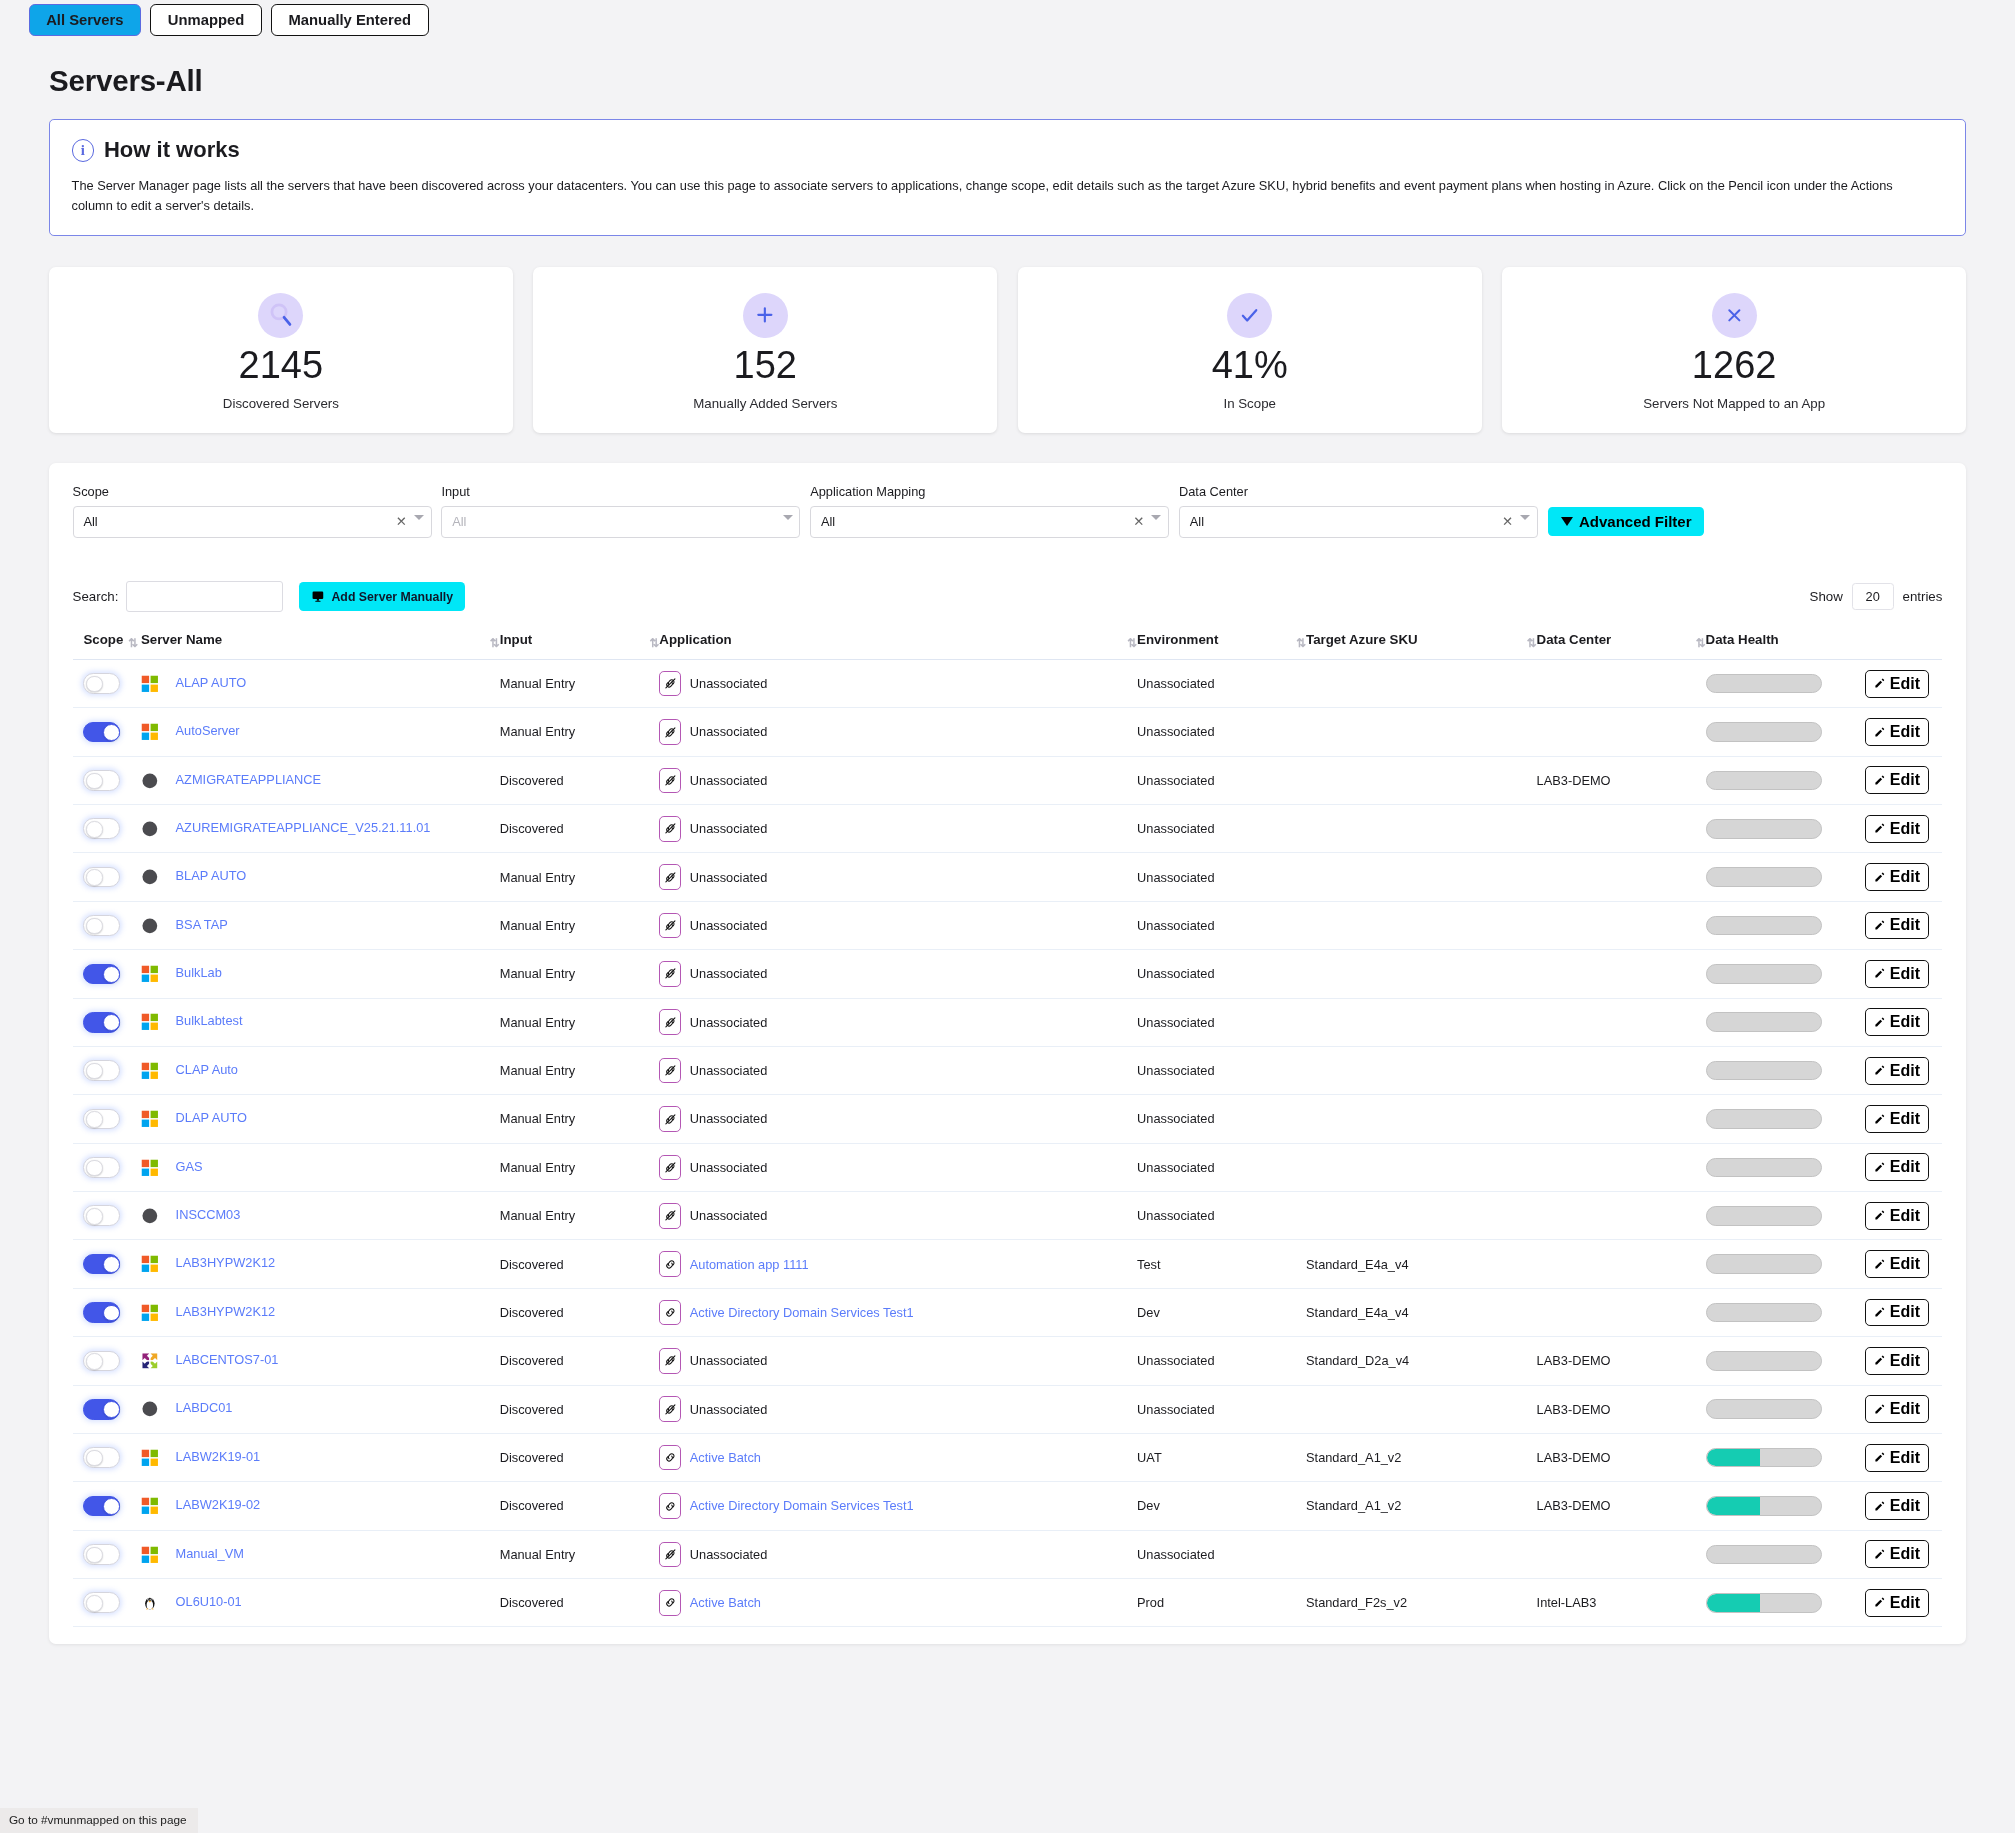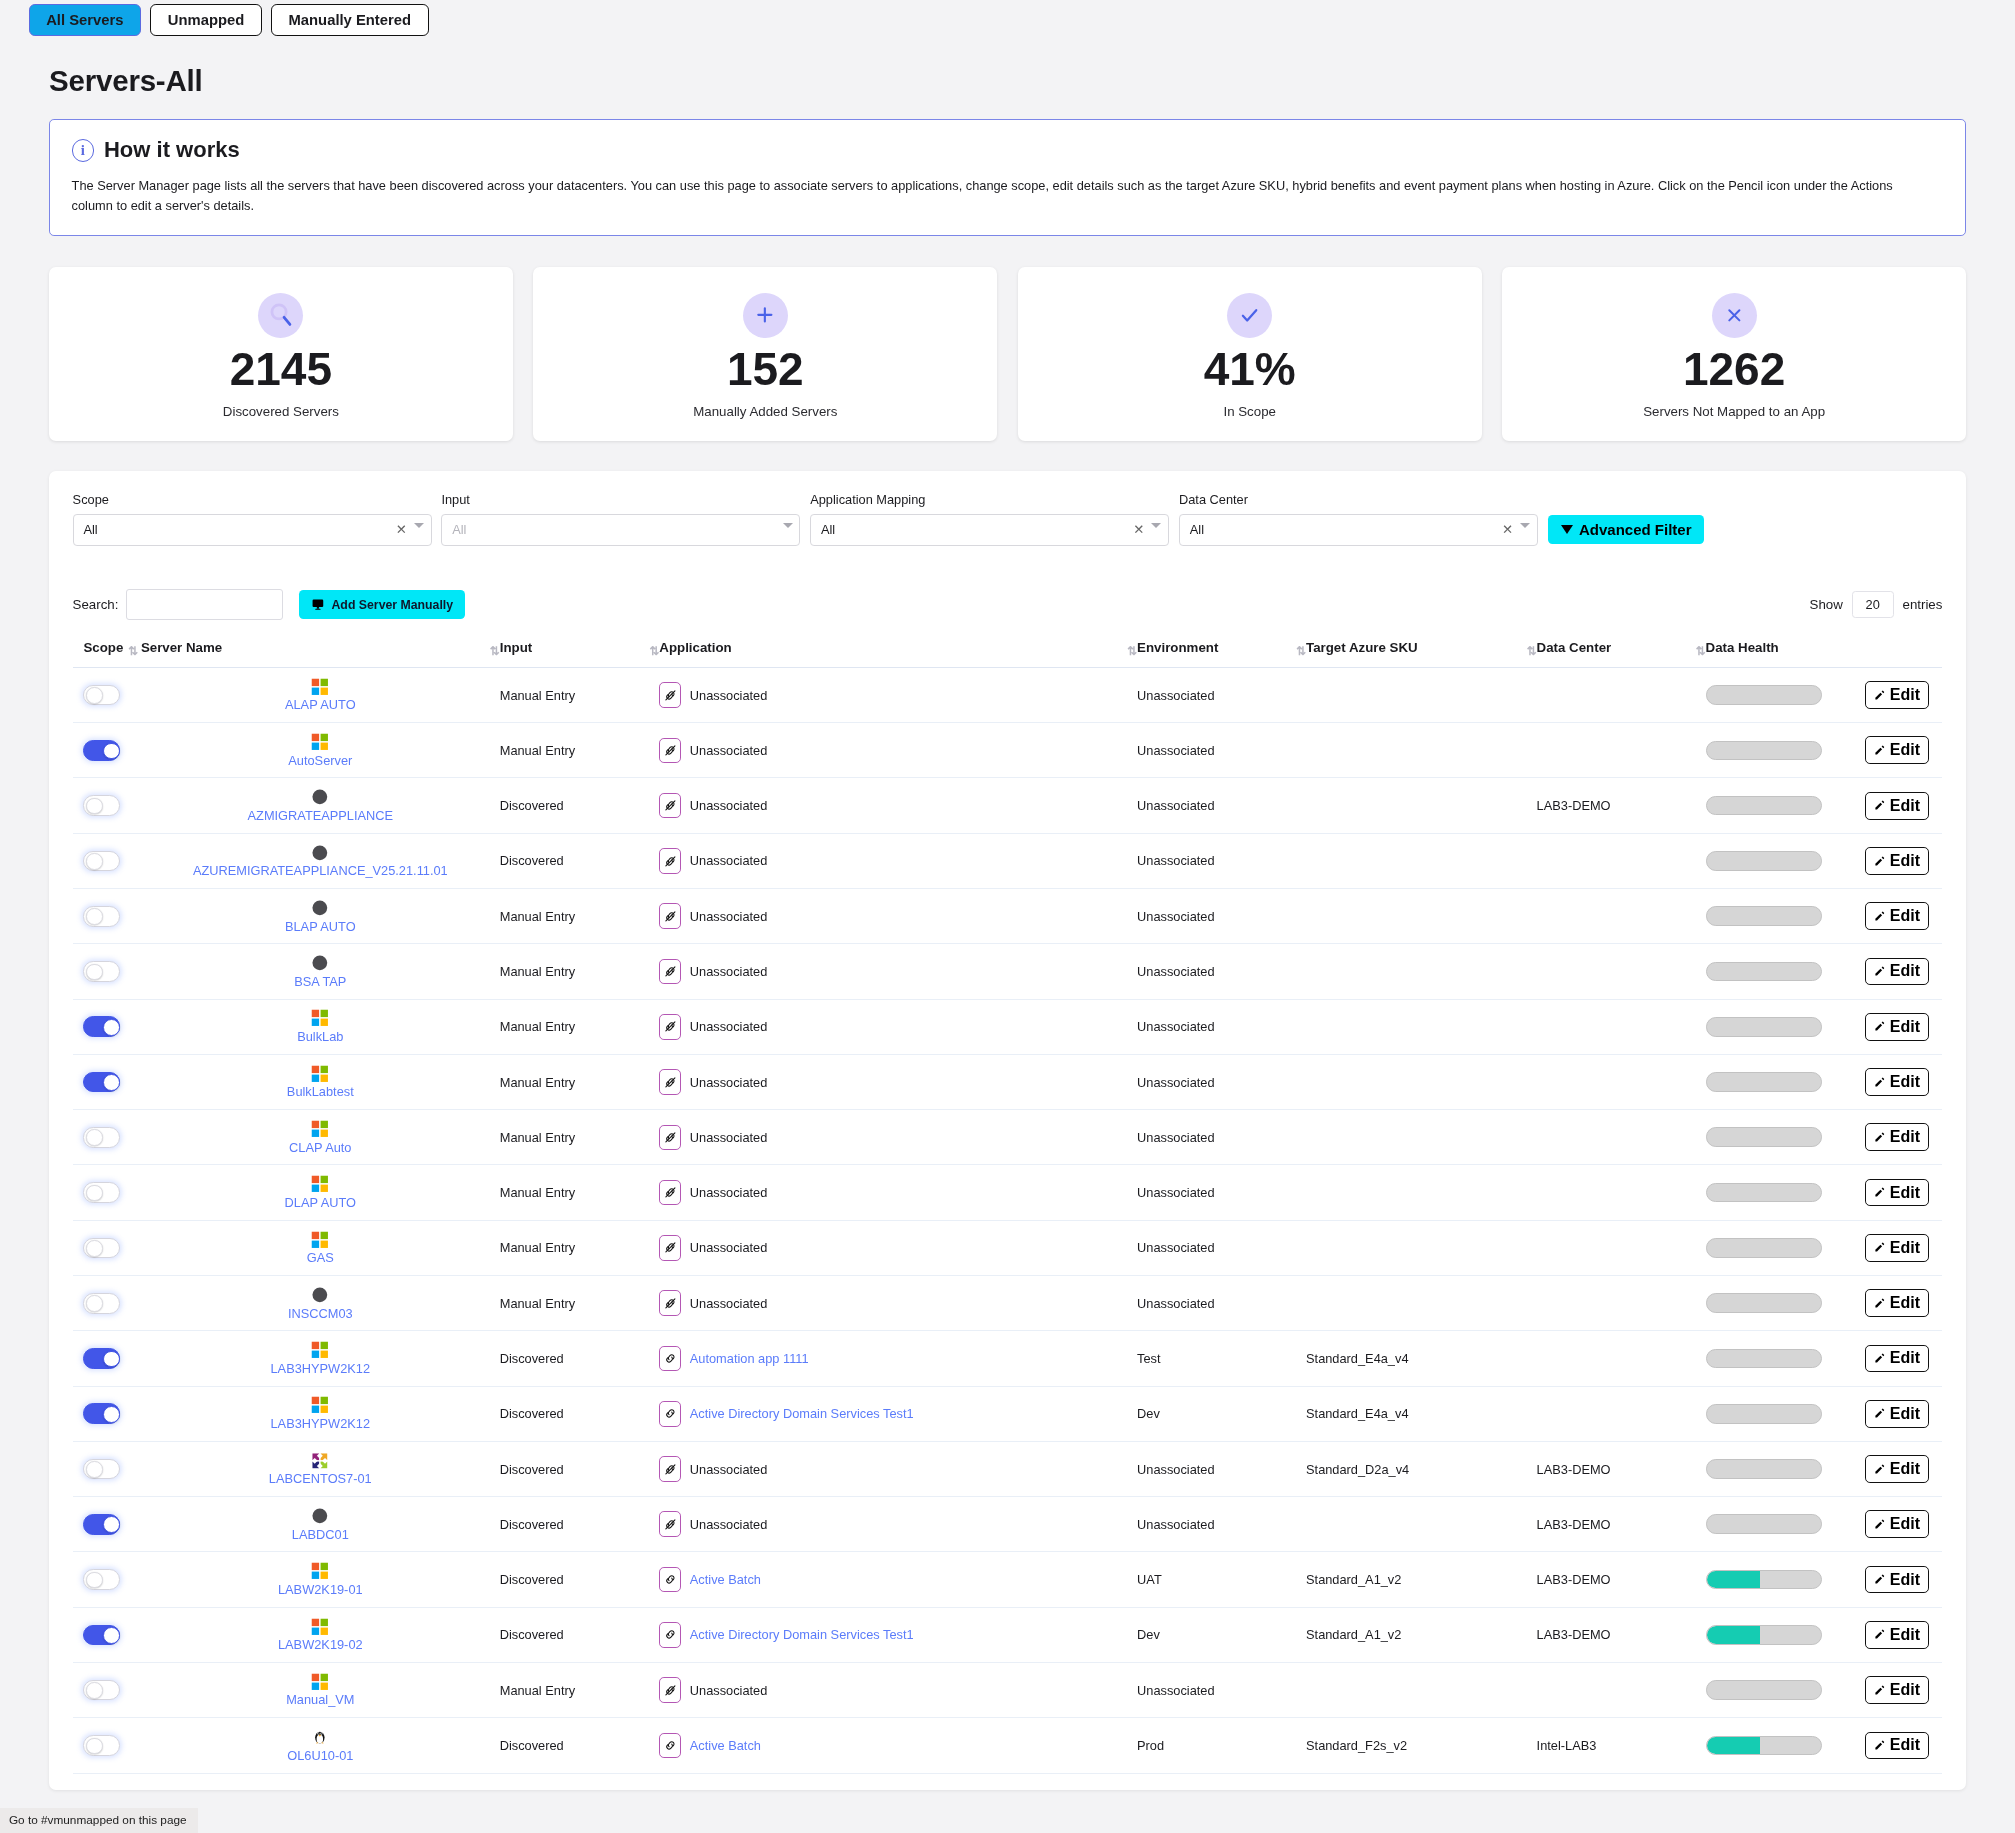--- a/index.html
+++ b/index.html
@@ -63,21 +63,21 @@
     box-shadow: 0 1px 3.4px rgba(0,0,0,.10);
     padding: 25.6px 0 21.6px 0; text-align:center;
   }
   .stat-ico {
     width:45px; height:45px; border-radius:50%;
     background:#ddd6fb; margin: 0 auto 8.9px auto;
     display:flex; align-items:center; justify-content:center;
     color:#4050e0;
   }
   .stat-ico svg { display:block; }
-  .stat-num { font-size:46px; font-weight:700; line-height:1; }
+  .stat-num { font-size:38px; font-weight:400; line-height:1; }
   .stat-lbl { font-size:13.3px; margin-top:11.8px; color:#2b2b30; }
 
   
   .panel {
     background:#fff; border-radius:6.9px;
     box-shadow: 0 1px 3.4px rgba(0,0,0,.08);
     margin: 30.5px 49px 0 49px;
     padding: 20.7px 23.6px 16.7px 23.6px;
   }
   .filters { display:flex; align-items:flex-end; gap:0; }
@@ -156,21 +156,21 @@
     cursor:pointer;
   }
   .toggle .knob {
     position:absolute; top:1.5px; left:2px; width:16.7px; height:16.7px;
     border-radius:50%; background:#fff; border:0.5px solid #dcdce2;
     box-shadow:0 0.5px 1.5px rgba(0,0,0,.2);
   }
   .toggle.on { background:#4256e8; border-color:#4256e8; }
   .toggle.on .knob { left:18.7px; border-color:#4256e8; }
 
-  .namecell { display:flex; align-items:center; gap:2px;flex-direction:column; }
+  .namecell { display:flex; align-items:flex-start; gap:17px; }
   .oslogo { width:17.7px; height:17.7px; flex:0 0 auto; }
   .srvlink { color:#5b7cfa; font-size:12.8px; cursor:pointer; }
 
   .appcell { display:flex; align-items:center; gap:8.9px; }
   .appbadge {
     width:21.6px; height:25.6px; border:1px solid #b457b4; border-radius:4.9px;
     display:flex; align-items:center; justify-content:center; flex:0 0 auto;
   }
   .applink { color:#5b7cfa; cursor:pointer; }
 

